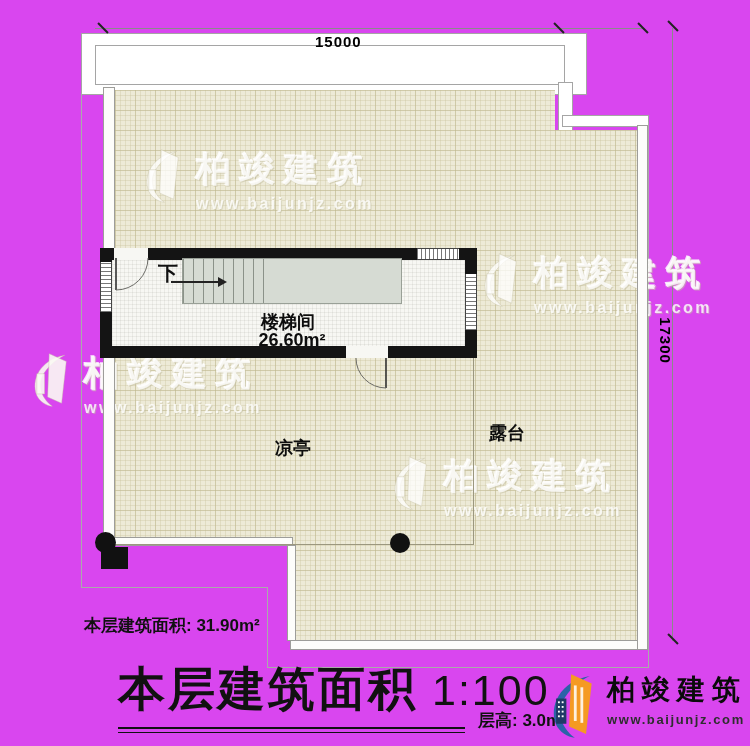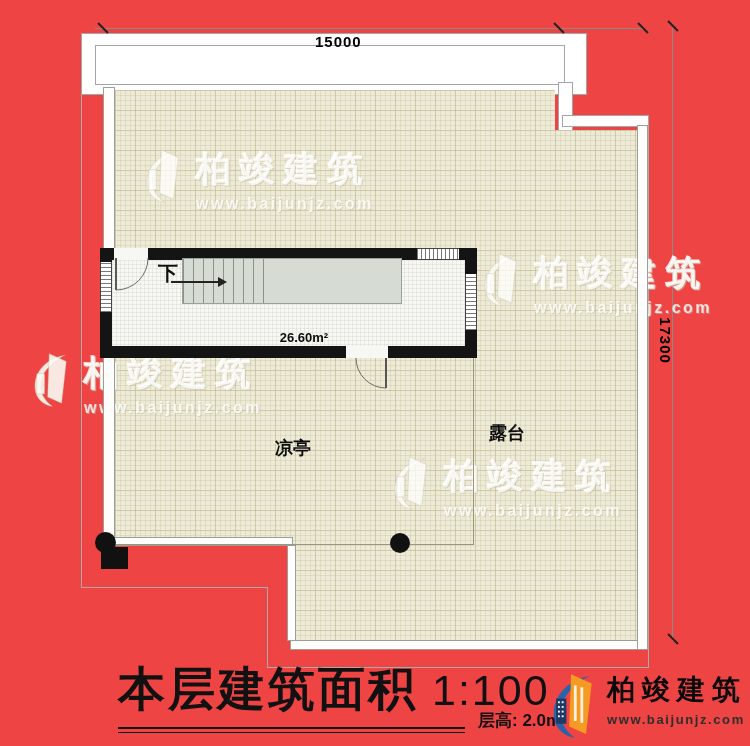--- a/index.html
+++ b/index.html
@@ -1,16 +1,16 @@
 <!DOCTYPE html>
 <html><head>
 <meta charset="utf-8">
 <style>
   html,body{margin:0;padding:0;background:#fff;}
-  #plan{position:relative;width:750px;height:746px;background:#ef4444;overflow:hidden;
+  #plan{position:relative;width:750px;height:746px;background:#d946ef;overflow:hidden;
         font-family:"Liberation Sans","DejaVu Sans",sans-serif;color:#111;}
   .abs{position:absolute;}
   
   .gline{position:absolute;background:#aaa;}
   .band{position:absolute;background:#fff;border:1px solid #a5a5a5;}
   
   .dimline{position:absolute;background:#8a8a8a;}
   .tick{position:absolute;width:14px;height:2px;background:#222;transform:rotate(45deg);}
   .dimtext{position:absolute;font-weight:bold;font-size:15px;letter-spacing:1px;color:#000;}
   
@@ -178,29 +178,31 @@
 
   <svg class="abs" style="left:111px;top:253px;" width="42" height="42" viewBox="0 0 42 42">
     <path d="M 5 5 L 5 37" stroke="#333" stroke-width="1.6" fill="none"></path>
     <path d="M 37 5 A 32 32 0 0 1 5 37" stroke="#6b6b66" stroke-width="1" fill="none"></path>
   </svg>
   <svg class="abs" style="left:350px;top:352px;" width="42" height="42" viewBox="0 0 42 42">
     <path d="M 36 6 L 36 36" stroke="#333" stroke-width="1.6" fill="none"></path>
     <path d="M 6 6 A 30 30 0 0 0 36 36" stroke="#6b6b66" stroke-width="1" fill="none"></path>
   </svg>
 
-  <div class="roomname" style="left:244px;top:330px;width:120px;font-size:13px;">26.60m²</div>
+  <div class="roomname" style="left:228px;top:310px;width:120px;font-size:18px;">楼梯间</div>
+  <div class="roomname" style="left:232px;top:330px;width:120px;font-size:18px;">26.60m²</div>
   <div class="roomname" style="left:258px;top:436px;width:70px;font-size:18px;">凉亭</div>
   <div class="roomname" style="left:472px;top:421px;width:70px;font-size:18px;">露台</div>
 
+  <div class="areatext">本层建筑面积: 31.90m²</div>
   <div class="titlewrap">
     <span class="title-cn">本层建筑面积</span><span class="title-scale">1:100</span>
   </div>
   <div class="underline"></div>
-  <div class="floorheight">层高: 2.0m</div>
+  <div class="floorheight">层高: 3.0m</div>
 
   <div class="logo">
     <svg width="58" height="70" viewBox="0 0 62 72">
       <path d="M50 4 C 18 10, 6 36, 14 56 C 18 64, 26 69, 34 70 C 18 58, 14 40, 24 26 C 31 16, 40 9, 50 4 Z" fill="#2b63a8"></path>
       <polygon points="30,2 52,12 46,66 28,58" fill="#f59a23"></polygon>
       <rect x="33" y="14" width="3" height="38" fill="#ffffff" opacity="0.85"></rect>
       <rect x="40" y="16" width="3" height="38" fill="#ffffff" opacity="0.85"></rect>
       <rect x="14" y="28" width="11" height="27" fill="#1f3a66"></rect>
       <g fill="#ffffff">
         <rect x="16" y="31" width="2" height="2"></rect>

